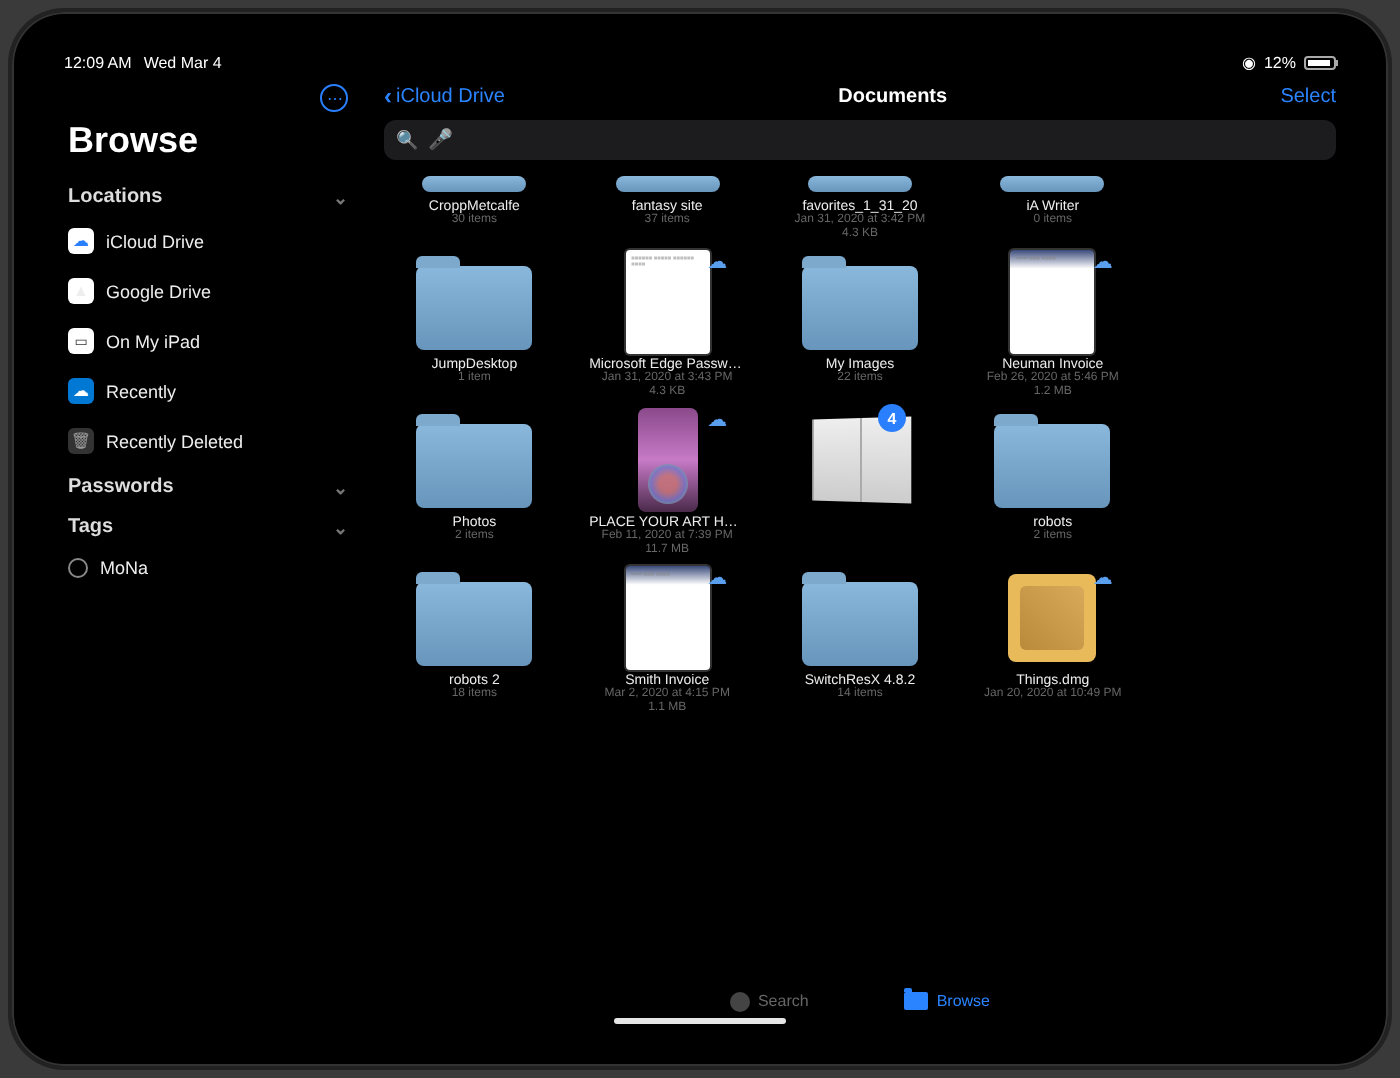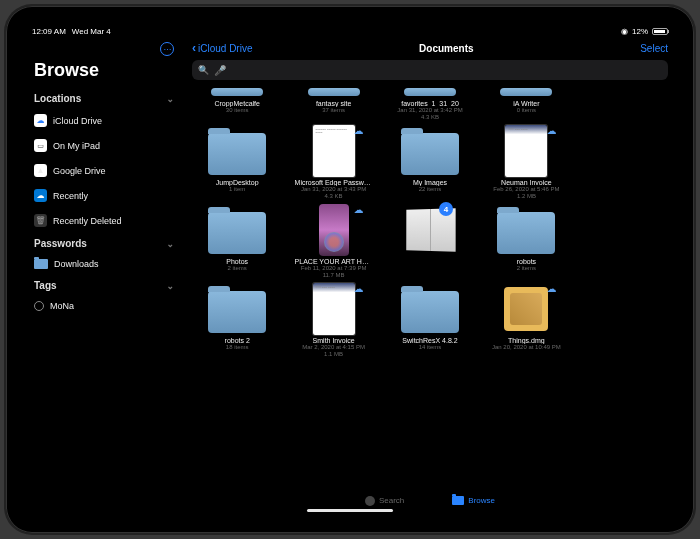--- a/index.html
+++ b/index.html
@@ -99,43 +99,39 @@
 
       <div class="sec-head">
         <span>Locations</span>
         <span class="chev">⌄</span>
       </div>
       <div class="loc-item">
         <span class="loc-icon ic-icloud">☁</span>
         <span>iCloud Drive</span>
       </div>
       <div class="loc-item">
+        <span class="loc-icon ic-gdrive">▲</span>
+        <span>Google Drive</span>
+      </div>
+      <div class="loc-item">
         <span class="loc-icon ic-ipad">▭</span>
         <span>On My iPad</span>
-      </div>
-      <div class="loc-item">
-        <span class="loc-icon ic-gdrive">▲</span>
-        <span>Google Drive</span>
       </div>
       <div class="loc-item">
         <span class="loc-icon ic-onedrive">☁</span>
         <span>Recently</span>
       </div>
       <div class="loc-item">
         <span class="loc-icon ic-trash">🗑</span>
         <span>Recently Deleted</span>
       </div>
 
       <div class="sec-head">
         <span>Passwords</span>
         <span class="chev">⌄</span>
-      </div>
-      <div class="loc-item">
-        <span class="ic-folder"></span>
-        <span>Downloads</span>
       </div>
 
       <div class="sec-head">
         <span>Tags</span>
         <span class="chev">⌄</span>
       </div>
       <div class="loc-item">
         <span class="ic-tag"></span>
         <span>MoNa</span>
       </div>

